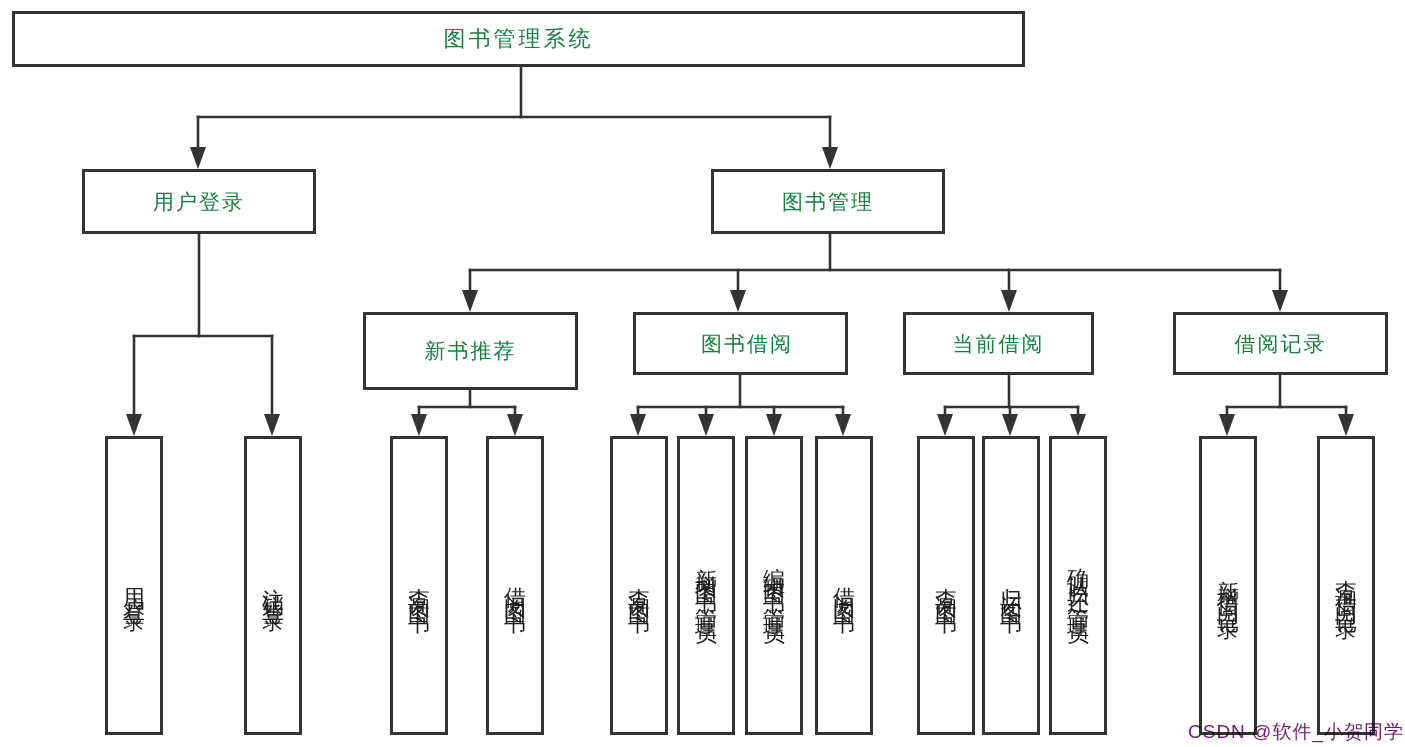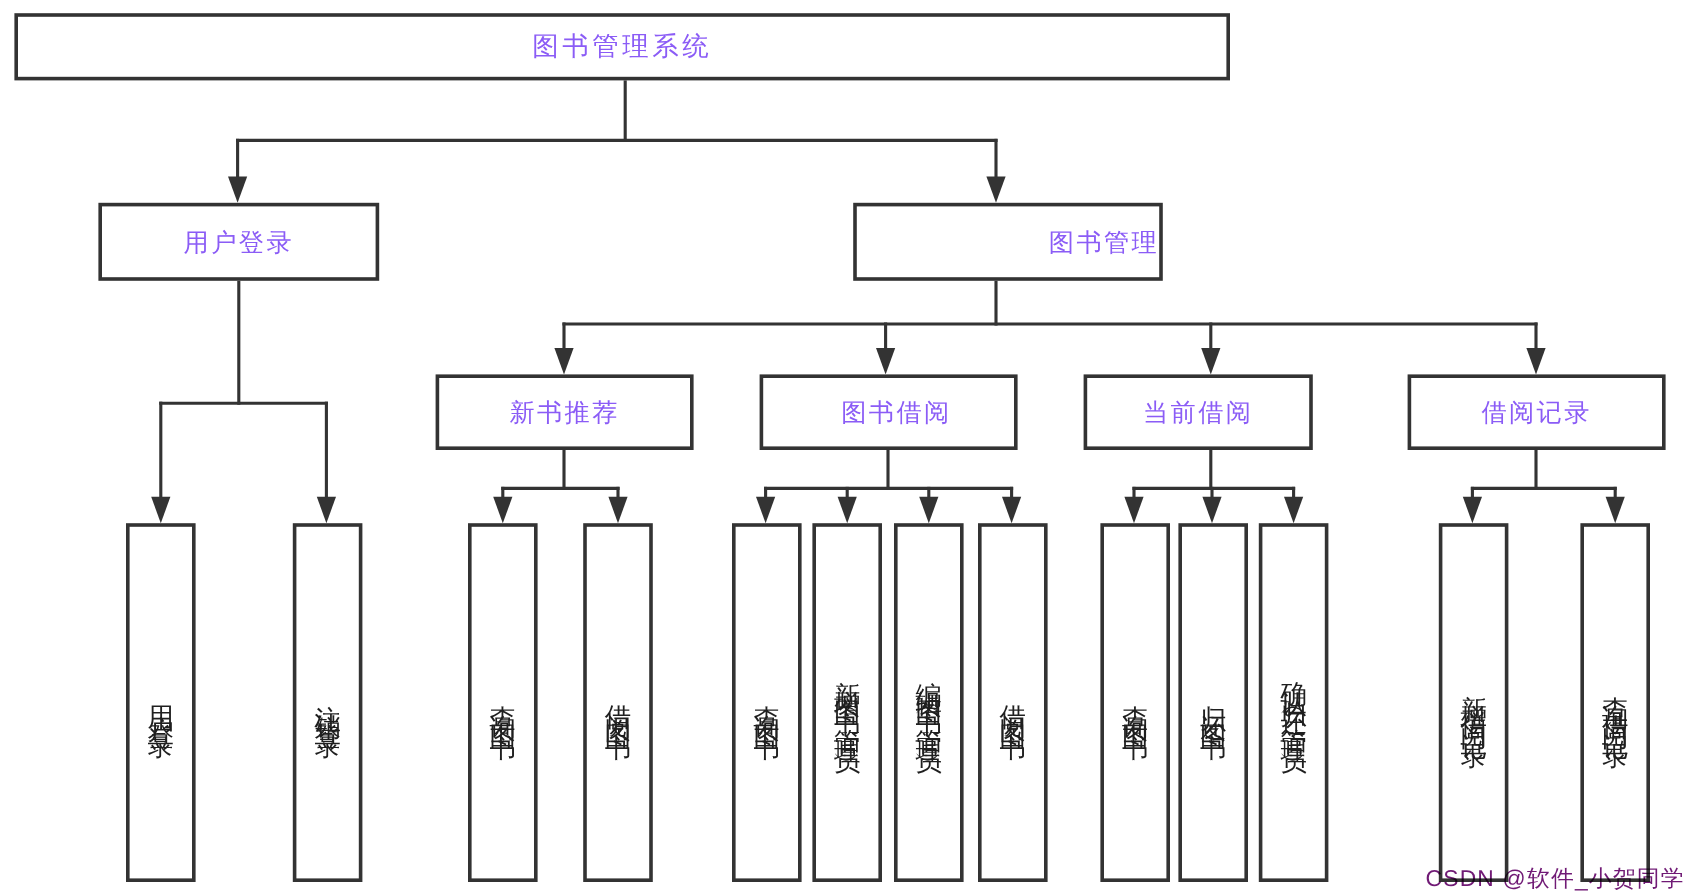--- a/index.html
+++ b/index.html
@@ -5,21 +5,21 @@
   html,body{margin:0;padding:0;background:#fff;}
   .canvas{
     position:relative;width:1405px;height:747px;background:#ffffff;overflow:hidden;
     font-family:"Liberation Sans","DejaVu Sans",sans-serif;color:#222;
   }
   .wires{position:absolute;left:0;top:0;z-index:2;}
   .box{
     position:absolute;box-sizing:border-box;background:#ffffff;border:3px solid #333333;
     display:flex;align-items:center;justify-content:center;z-index:3;
   }
-  .hlabel{font-size:21px;letter-spacing:2px;color:#8b5cf6;white-space:nowrap;}
+  .hlabel{font-size:21px;letter-spacing:2px;color:#15803d;white-space:nowrap;}
   .root .hlabel{font-size:22px;letter-spacing:3px;}
   .leaf{width:58px;top:436px;height:299px;}
   .vlabel{
     writing-mode:vertical-rl;text-orientation:mixed;
     font-size:22px;letter-spacing:8px;line-height:1;color:#1f1f1f;
   }
   .watermark{
     position:absolute;left:1188px;top:719px;z-index:4;
     font-size:19px;letter-spacing:1px;color:#701a75;white-space:nowrap;
     mix-blend-mode:multiply;
@@ -96,25 +96,25 @@
     </g>
   </svg>
 
   <div class="box root" style="left:12px;top:11px;width:1013px;height:56px;">
     <span class="hlabel">图书管理系统</span>
   </div>
 
   <div class="box" style="left:82px;top:169px;width:234px;height:65px;">
     <span class="hlabel">用户登录</span>
   </div>
-  <div class="box" style="left:711px;top:169px;width:258px;height:65px;justify-content:flex-end;">
+  <div class="box" style="left:711px;top:169px;width:234px;height:65px;">
     <span class="hlabel">图书管理</span>
   </div>
 
-  <div class="box" style="left:363px;top:312px;width:215px;height:63px;">
+  <div class="box" style="left:363px;top:312px;width:215px;height:78px;">
     <span class="hlabel">新书推荐</span>
   </div>
   <div class="box" style="left:633px;top:312px;width:215px;height:63px;padding-left:13px;">
     <span class="hlabel">图书借阅</span>
   </div>
   <div class="box" style="left:903px;top:312px;width:191px;height:63px;">
     <span class="hlabel">当前借阅</span>
   </div>
   <div class="box" style="left:1173px;top:312px;width:215px;height:63px;">
     <span class="hlabel">借阅记录</span>

